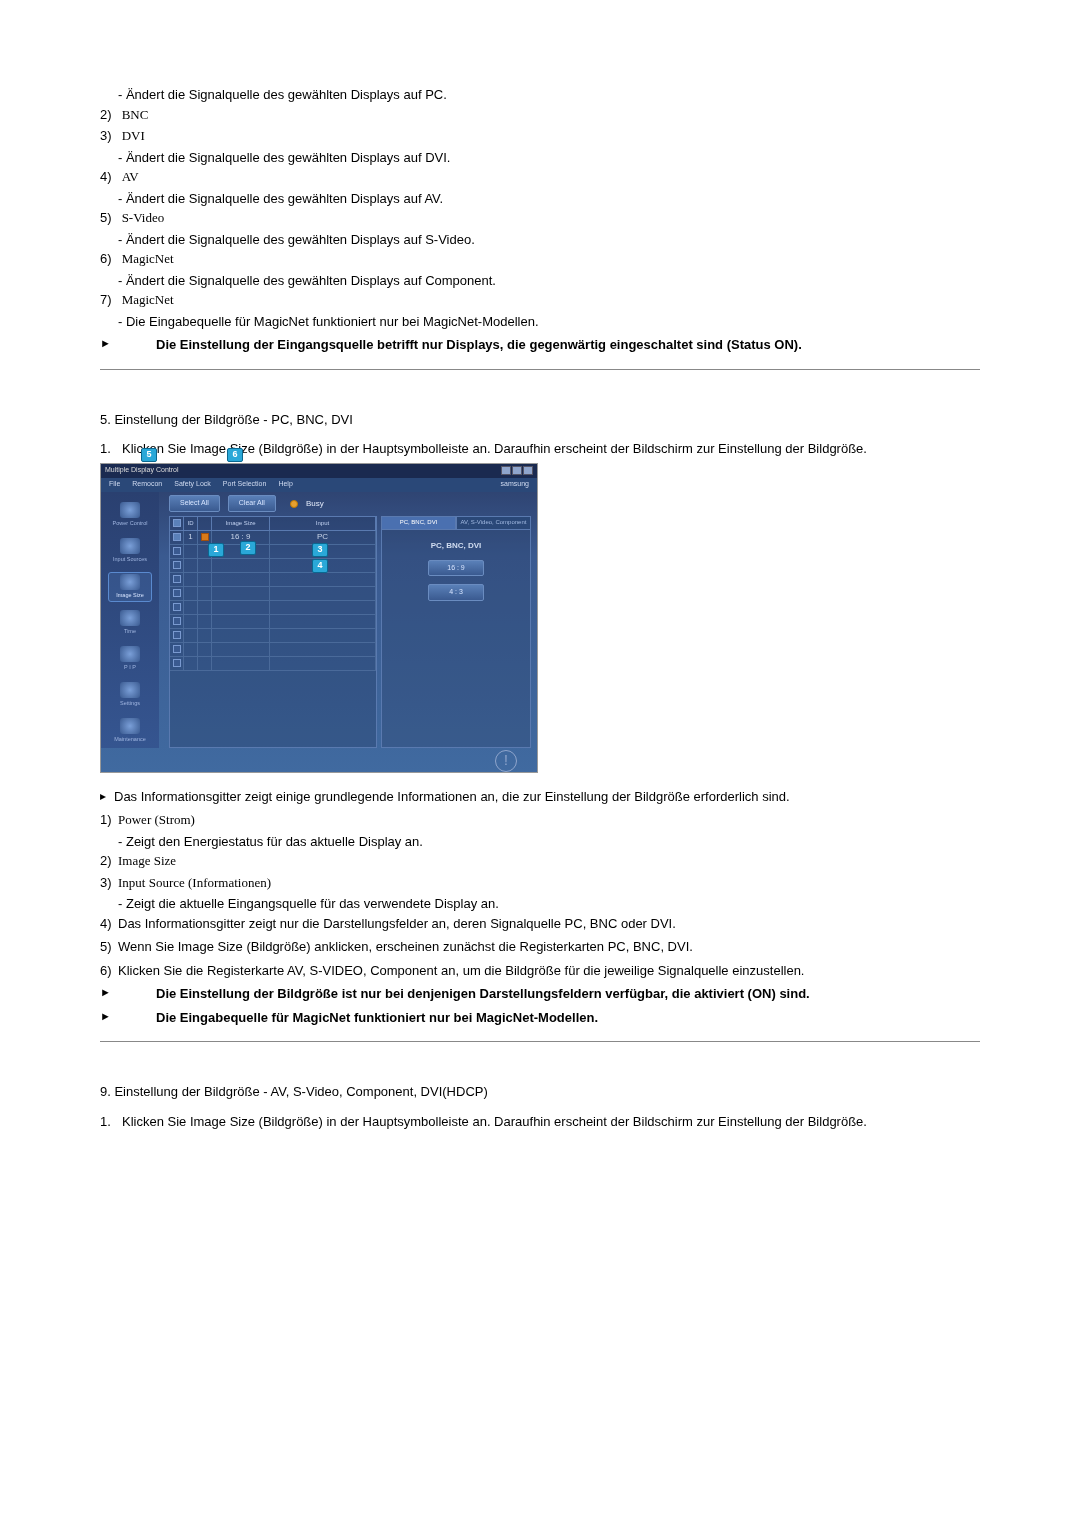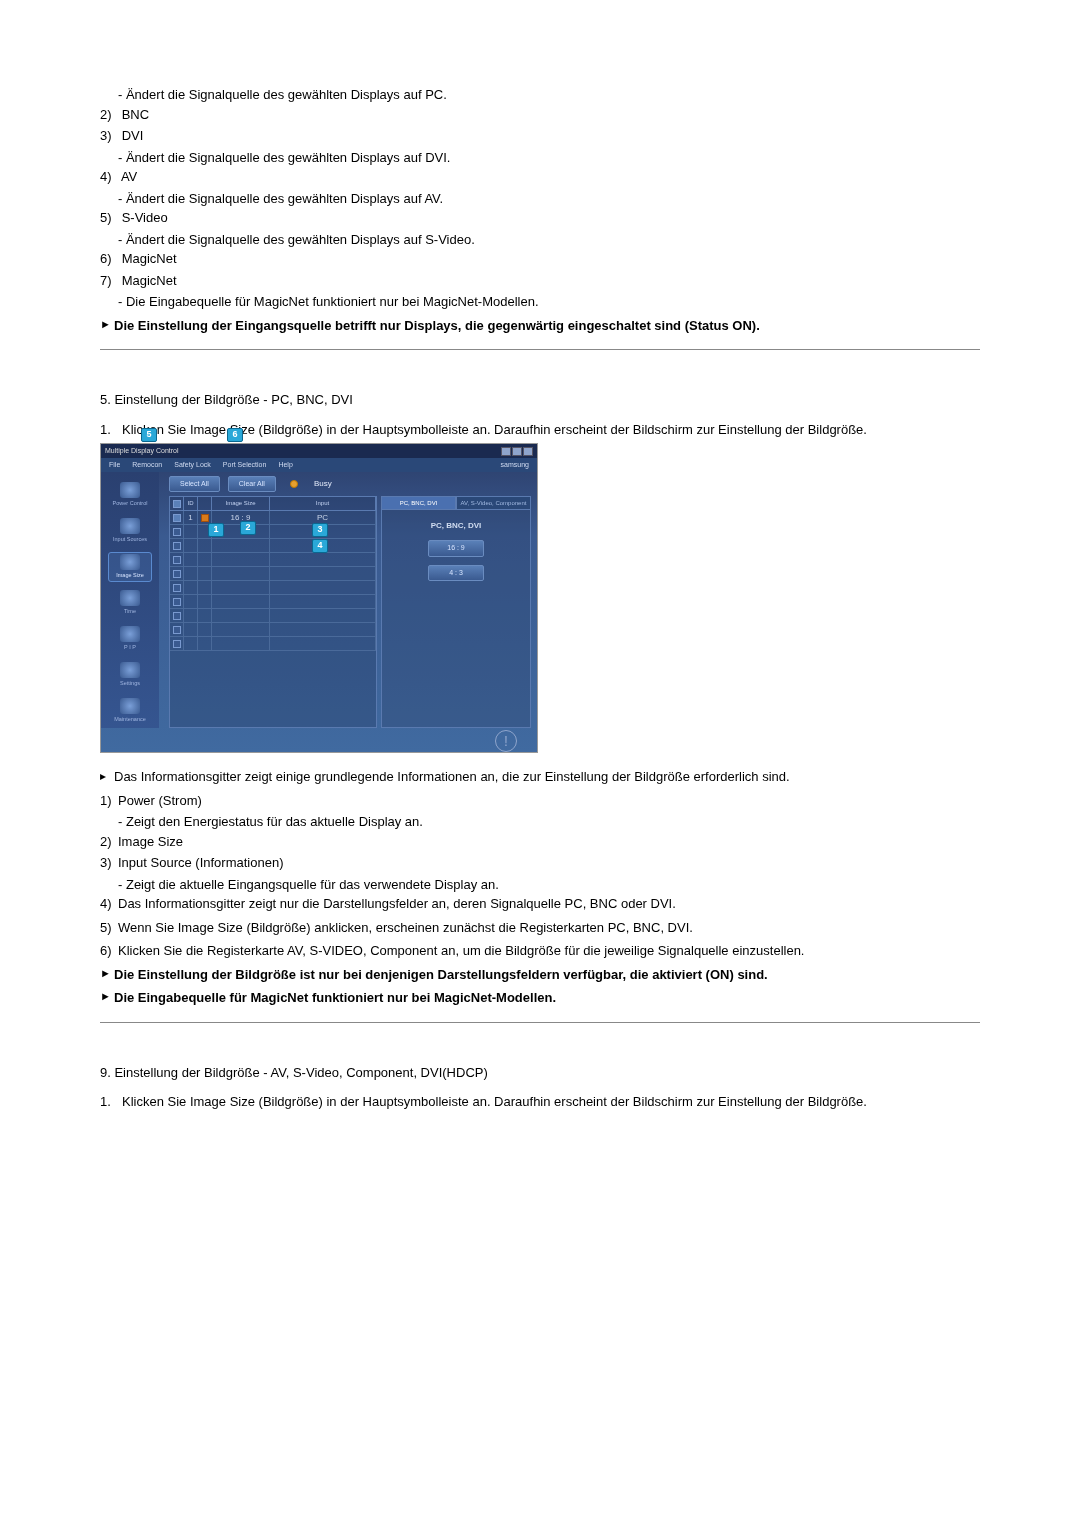--- a/index.html
+++ b/index.html
@@ -8,25 +8,25 @@
       font-size: 13px;
       color: #000;
       background: #fff;
       width: 1080px;
       margin: 0 auto;
       padding: 85px 100px 50px 100px;
       line-height: 1.5;
     }
     .list-item { margin-bottom: 2px; }
     .list-num { display: inline-block; min-width: 18px; }
-    .list-label { display: inline; }
+    .list-label { display: inline; font-family: Liberation Serif, serif; }
     .sub-item { padding-left: 18px; }
     .note-row { display: flex; align-items: flex-start; margin-top: 4px; margin-bottom: 4px; }
     .note-bullet { width: 14px; font-size: 11px; line-height: 1.6; }
-    .note-text { flex: 1; font-weight: bold; }
+    .note-text { flex: 1; font-weight: bold; margin-left: 42px; }
     .hr { border: none; border-top: 1px solid #888; margin: 14px 0 40px 0; }
     .section-title { font-weight: normal; margin-bottom: 10px; }
     .body-numbered { display: flex; margin-bottom: 4px; }
     .body-num { min-width: 22px; }
     .body-content { flex: 1; }
     .arrow-bullet { width: 14px; font-size: 12px; line-height: 1.6; }
     
     .screenshot {
       width: 438px;
       height: 310px;
@@ -102,21 +102,21 @@
       gap: 8px;
     }
     .ss-btn {
       padding: 2px 10px;
       font-size: 7px;
       border: 1px solid #6a8cc0;
       background: linear-gradient(180deg,#5a80b8,#3a5a90);
       color: #d6e4ff;
       border-radius: 2px;
     }
-    .ss-busy { display: flex; align-items: center; gap: 16px; color: #e0e8f8; font-size: 8px; margin-left: 6px; }
+    .ss-busy { display: flex; align-items: center; gap: 8px; color: #e0e8f8; font-size: 8px; margin-left: 6px; }
     .ss-busy-dot { width: 8px; height: 8px; border-radius: 50%; background: #e6a030; border:1px solid #c07800; }
     .ss-content { flex: 1; display: flex; padding: 0 6px 0 10px; gap: 4px; }
     .ss-grid { flex: 1; border: 1px solid #5a7ab0; background: rgba(30,50,90,0.3); position: relative; }
     .ss-grid-header { display: flex; height: 14px; border-bottom: 1px solid #5a7ab0; font-size: 6px; }
     .ss-gh { border-right: 1px solid #5a7ab0; display: flex; align-items: center; justify-content: center; color: #c0d0f0; }
     .ss-row { display: flex; height: 14px; border-bottom: 1px solid #4a6a9a; }
     .ss-cell { border-right: 1px solid #4a6a9a; display: flex; align-items: center; justify-content: center; }
     .c1 { width: 14px; } .c2 { width: 14px; } .c3 { width: 14px; } .c4 { width: 58px; } .c5 { flex: 1; }
     .ss-check { width: 8px; height: 8px; border: 1px solid #7a9ad0; background: #3a5a90; }
     .ss-check.on { background: #5a80b8; }
@@ -180,20 +180,21 @@
   <div class="list-item">
     <span class="list-num">5)</span>
     <span class="list-label">S-Video</span>
   </div>
   <div class="sub-item">- Ändert die Signalquelle des gewählten Displays auf S-Video.</div>
 
   <div class="list-item">
     <span class="list-num">6)</span>
     <span class="list-label">MagicNet</span>
   </div>
+  <div class="sub-item">- Ändert die Signalquelle des gewählten Displays auf Component.</div>
 
   <div class="list-item">
     <span class="list-num">7)</span>
     <span class="list-label">MagicNet</span>
   </div>
   <div class="sub-item">- Die Eingabequelle für MagicNet funktioniert nur bei MagicNet-Modellen.</div>
 </div>
 
 <div class="note-row">
   <span class="note-bullet">►</span>

